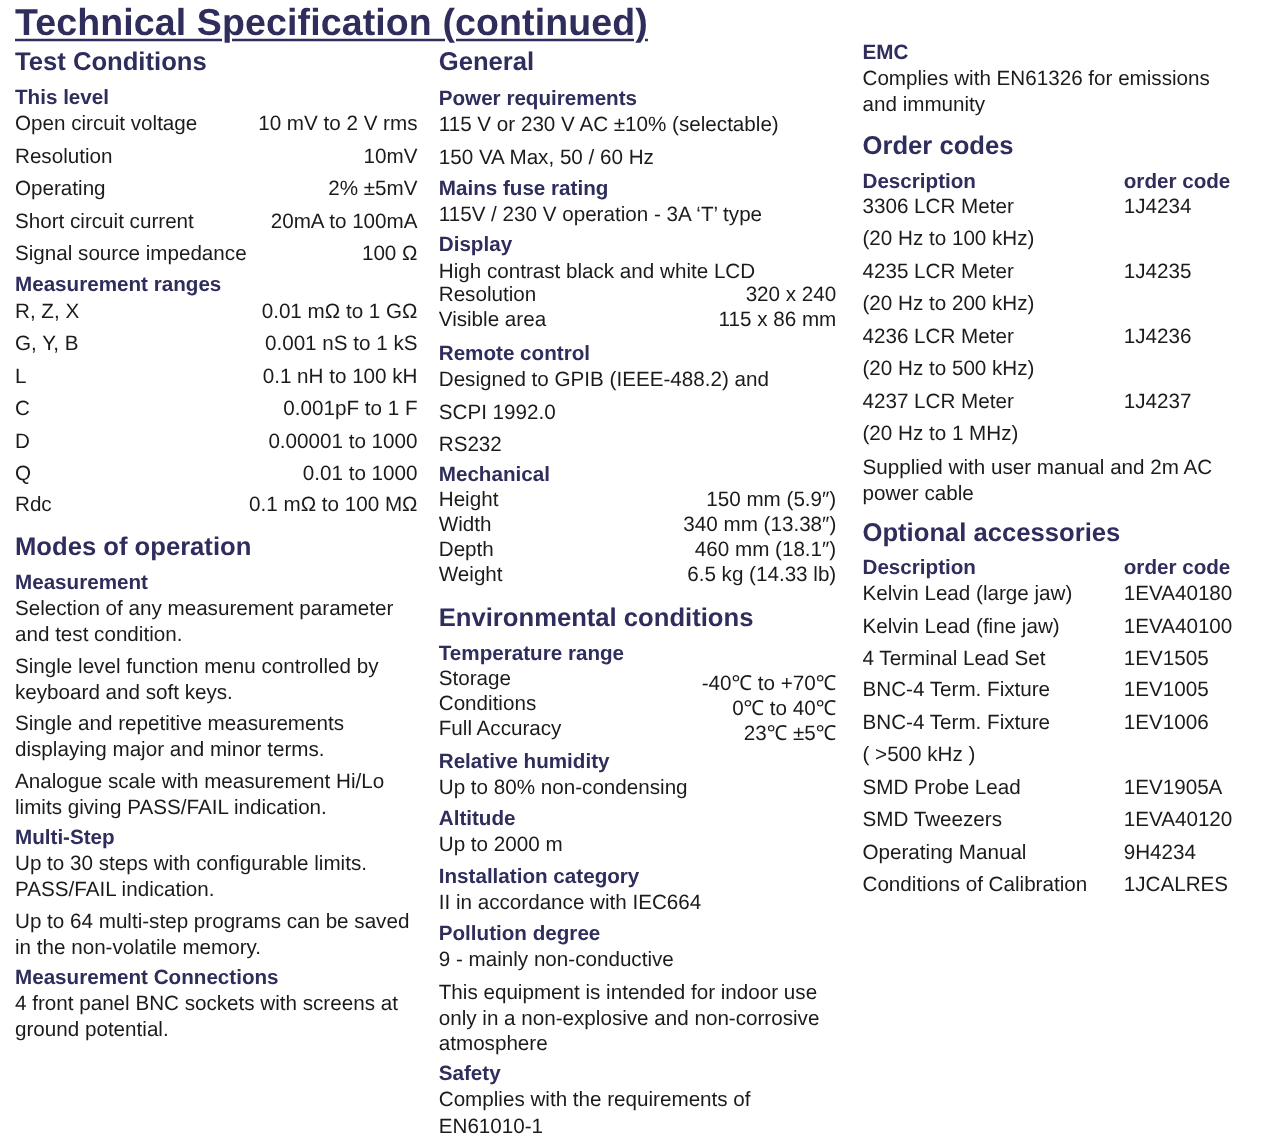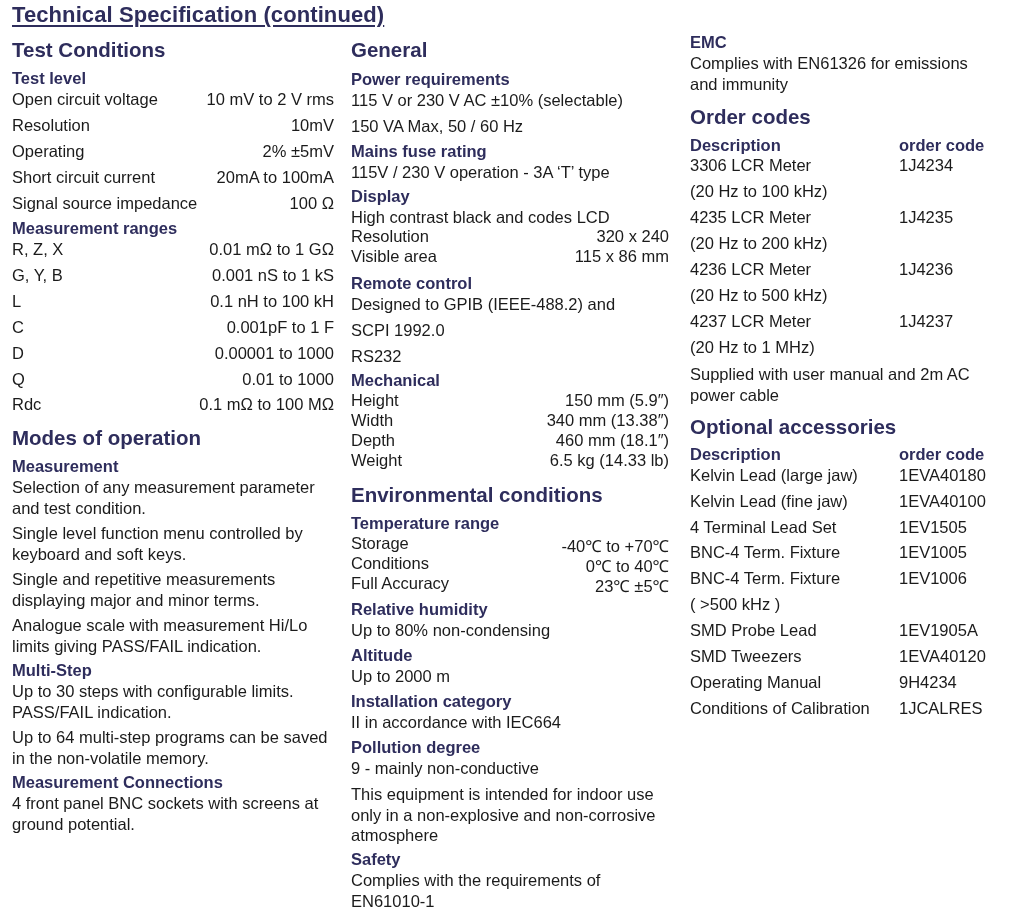--- a/index.html
+++ b/index.html
@@ -4,21 +4,21 @@
 <style>
   html, body { margin: 0; padding: 0; background: #ffffff; }
   body {
     width: 1026px; height: 910px; position: relative; overflow: hidden;
     font-family: "Liberation Sans", sans-serif;
     color: #1b1b1b;
     font-size: 16.5px;
   }
   .title {
     position: absolute; left: 12px; top: 2px;
-    font-size: 22px; font-weight: bold; color: #2e2d5c;
+    font-size: 30px; font-weight: bold; color: #2e2d5c;
     text-decoration: underline; text-decoration-thickness: 2px;
     text-underline-offset: 3px; margin: 0; letter-spacing: 0.1px;
   }
   .col { position: absolute; top: 0; }
   .col1 { left: 12px; width: 322px; }
   .col2 { left: 351px; width: 318px; }
   .col3 { left: 690px; width: 310px; }
   .sec-title {
     position: absolute; font-size: 20.5px; font-weight: bold; color: #2e2d5c; margin: 0; white-space: nowrap;
   }
@@ -31,21 +31,21 @@
   .code-row .d { position: absolute; left: 0; }
   .code-row .c { position: absolute; left: 209px; }
 </style>
 </head>
 <body>
 
 <h1 class="title">Technical Specification (continued)</h1>
 
 <div class="col col1">
   <h2 class="sec-title" style="top:38px">Test Conditions</h2>
-  <div class="sub" style="top:69px">Test level</div>
+  <div class="sub" style="top:69px">This level</div>
   <div class="row" style="top:90px">
       <span>Open circuit voltage</span>
       <span>10 mV to 2 V rms</span>
     </div>
   <div class="row" style="top:116px">
       <span>Resolution</span>
       <span>10mV</span>
     </div>
   <div class="row" style="top:142px">
       <span>Operating</span>
@@ -104,21 +104,21 @@
 </div>
 
 <div class="col col2">
   <h2 class="sec-title" style="top:38px">General</h2>
   <div class="sub" style="top:70px">Power requirements</div>
   <div class="txt" style="top:90px">115 V or 230 V AC ±10% (selectable)</div>
   <div class="txt" style="top:116px">150 VA Max, 50 / 60 Hz</div>
   <div class="sub" style="top:142px">Mains fuse rating</div>
   <div class="txt" style="top:162px">115V / 230 V operation - 3A ‘T’ type</div>
   <div class="sub" style="top:187px">Display</div>
-  <div class="txt" style="top:207px">High contrast black and codes LCD</div>
+  <div class="txt" style="top:207px">High contrast black and white LCD</div>
   <div class="row" style="top:227px">
       <span>Resolution</span>
       <span>320 x 240</span>
     </div>
   <div class="row" style="top:247px">
       <span>Visible area</span>
       <span>115 x 86 mm</span>
     </div>
   <div class="sub" style="top:274px">Remote control</div>
   <div class="txt" style="top:294px">Designed to GPIB (IEEE-488.2) and</div>

